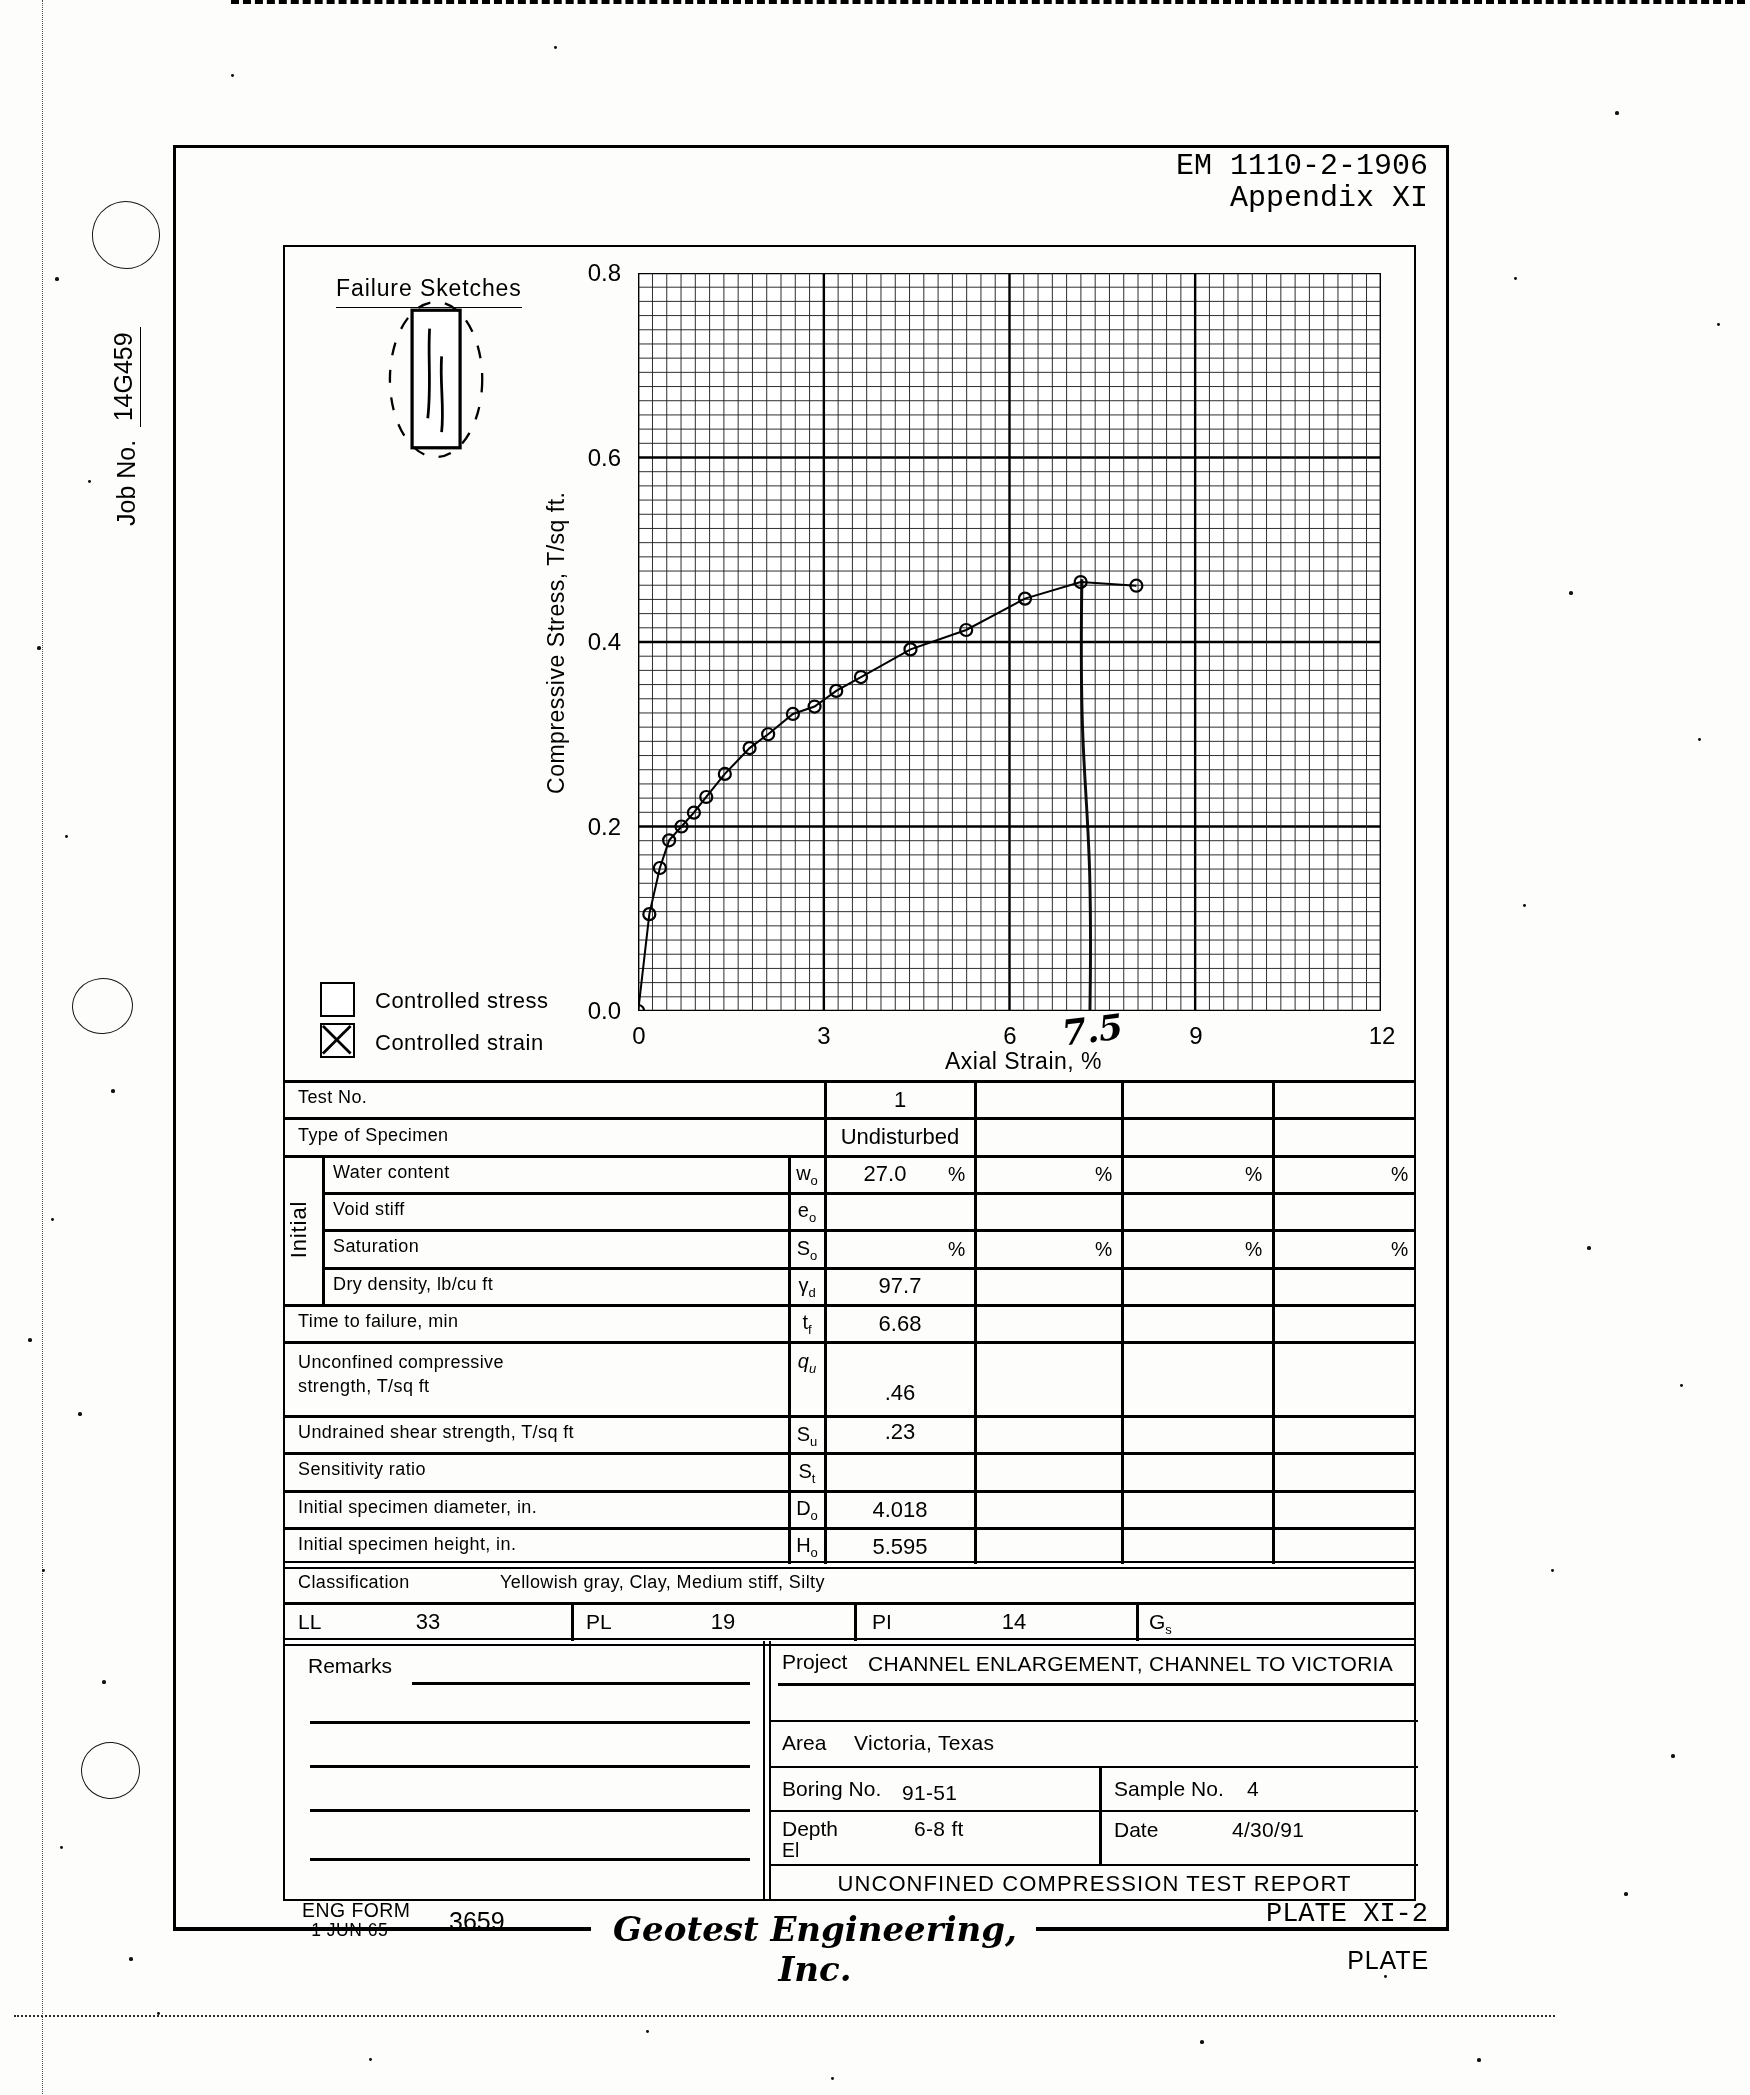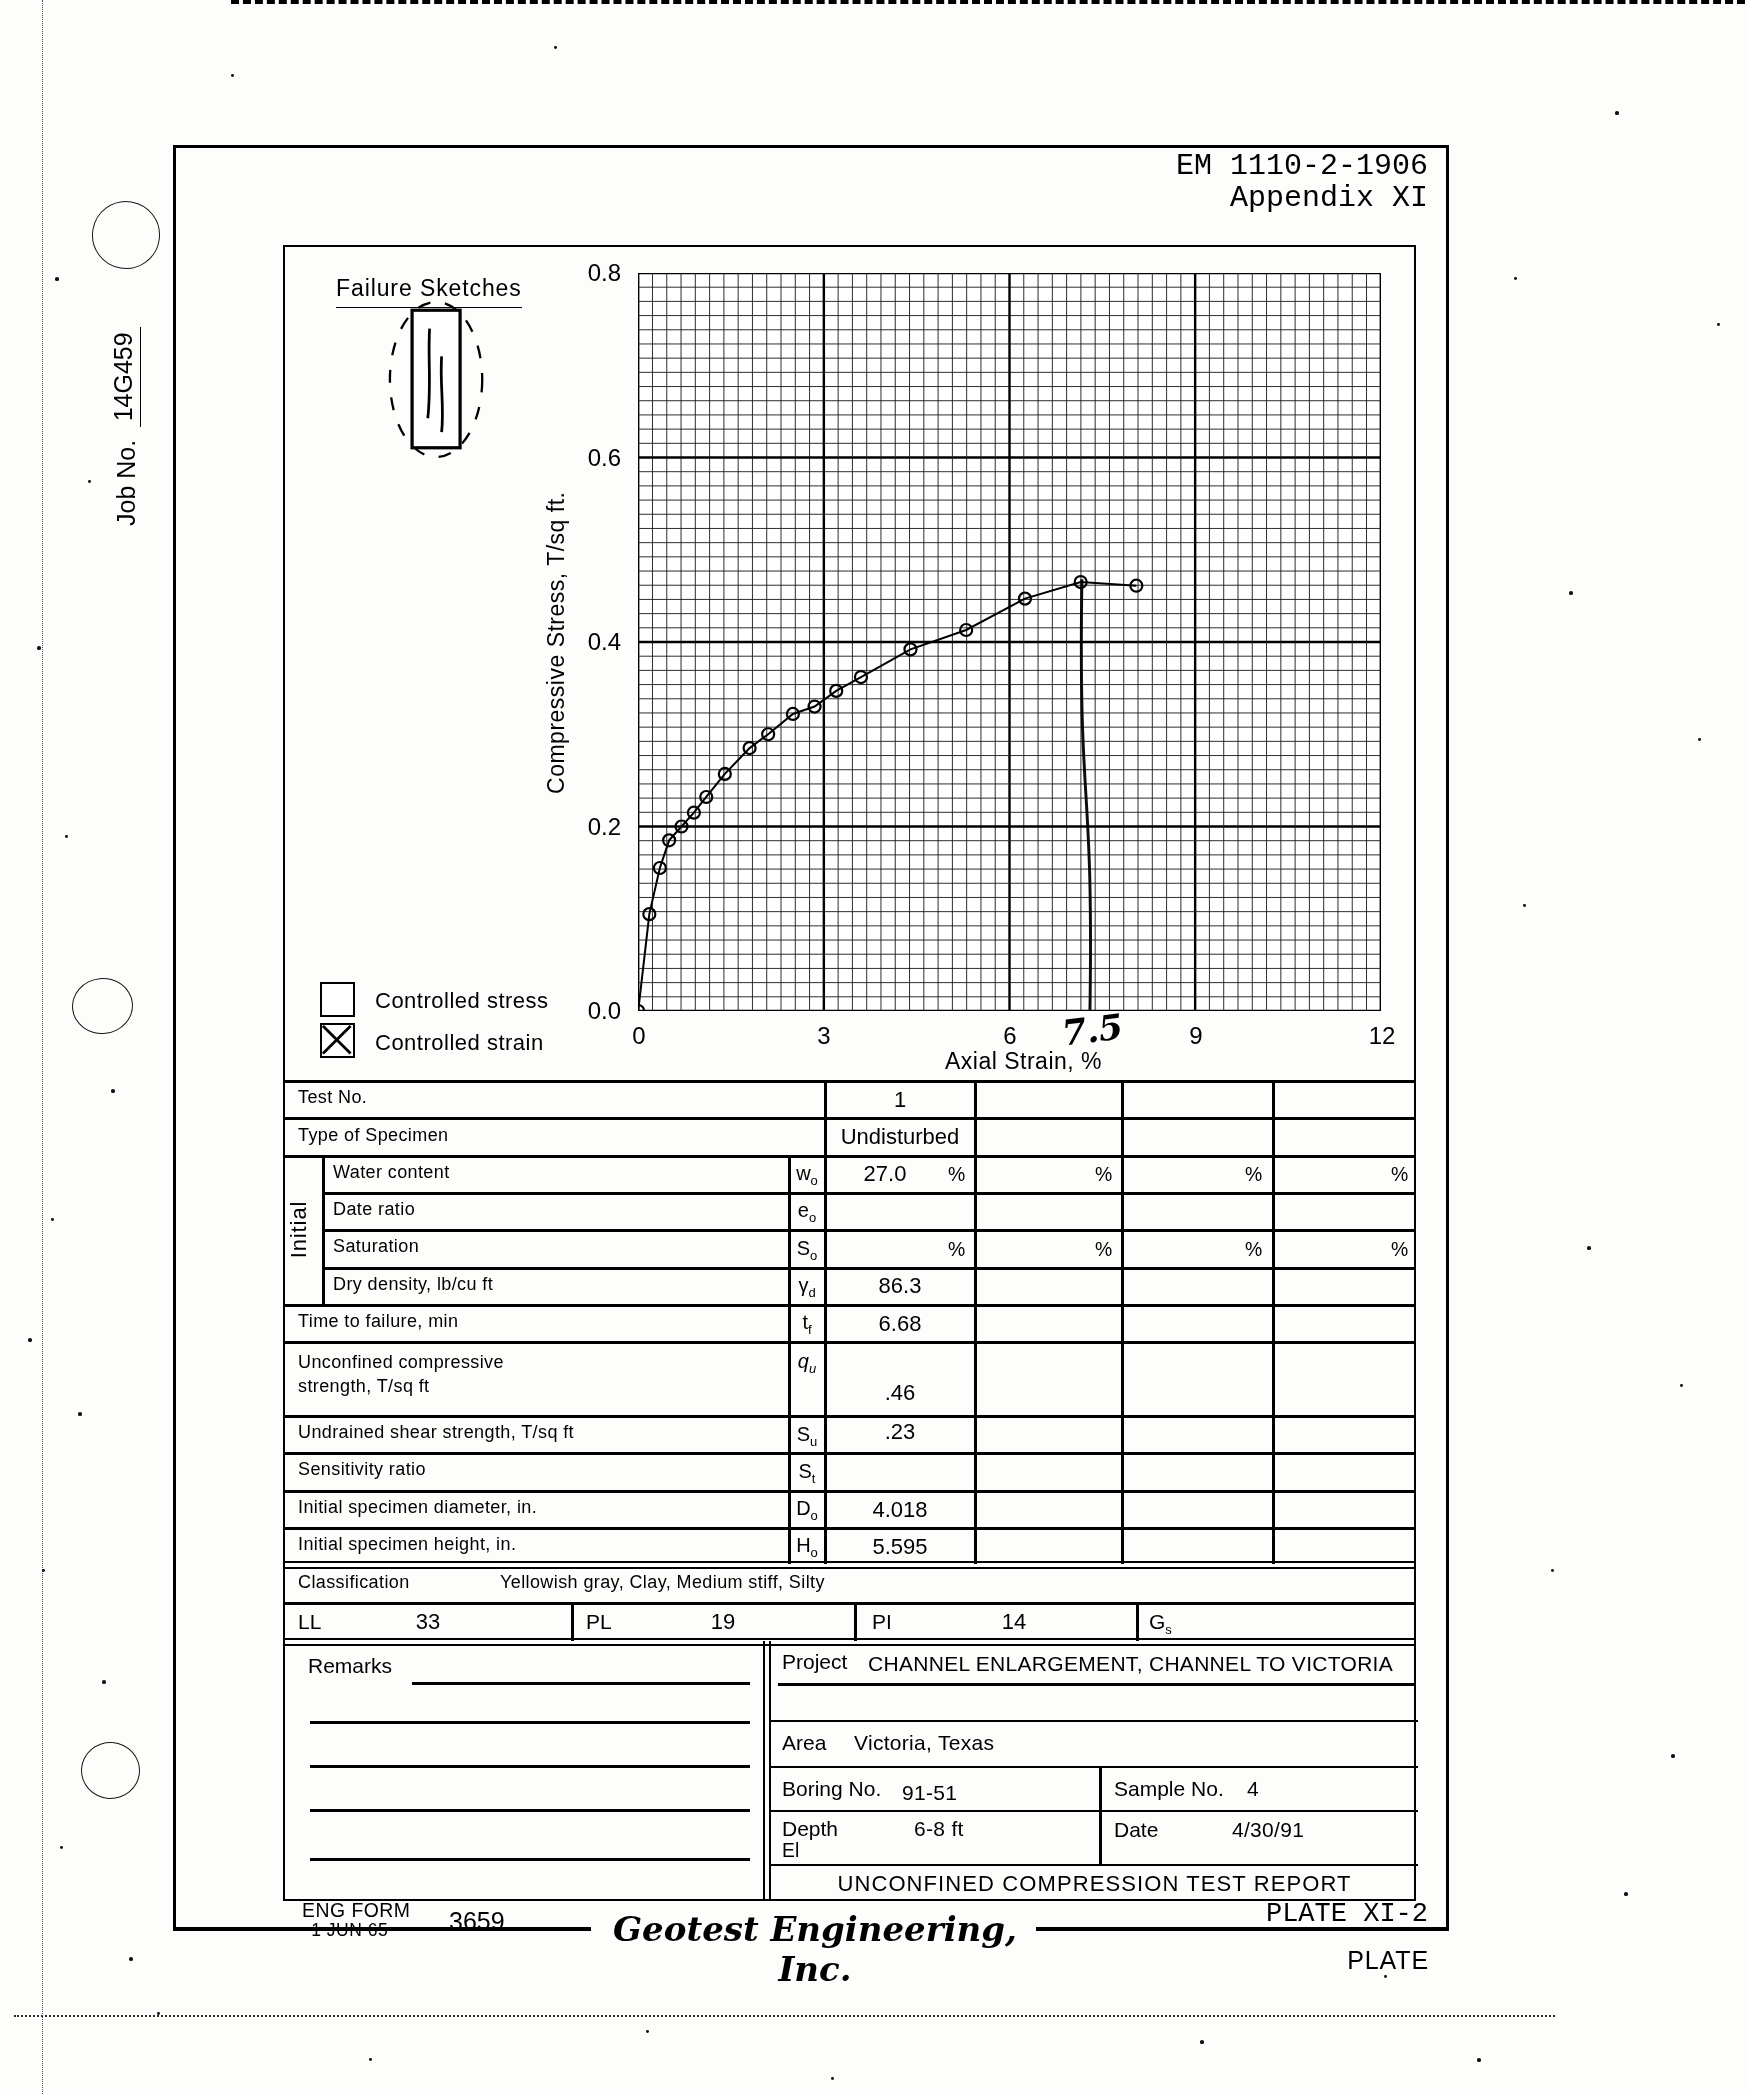--- a/index.html
+++ b/index.html
@@ -327,35 +327,35 @@
   <div class="row" style="top:908px;height:37px;">
     <div class="rlabel ind" style="top:6.5px;">Water content</div>
     <div class="sym" style="top:7.4px;"><span>w</span><sub>o</sub></div>
     <div class="cval" style="left:540px;width:120px;top:5.5px;">27.0</div>
     <div class="cunit" style="left:663px;top:8.3px;">%</div>
     <div class="cunit" style="left:810px;top:8.3px;">%</div>
     <div class="cunit" style="left:960px;top:8.3px;">%</div>
     <div class="cunit" style="left:1106px;top:8.3px;">%</div>
   </div>
   <div class="row" style="top:945px;height:37px;">
-    <div class="rlabel ind" style="top:6.5px;">Date ratio</div>
+    <div class="rlabel ind" style="top:6.5px;">Void stiff</div>
     <div class="sym" style="top:7.4px;"><span>e</span><sub>o</sub></div>
   </div>
   <div class="row" style="top:982px;height:38px;">
     <div class="rlabel ind" style="top:7.4px;">Saturation</div>
     <div class="sym" style="top:8.3px;"><span>S</span><sub>o</sub></div>
     <div class="cunit" style="left:663px;top:9.2px;">%</div>
     <div class="cunit" style="left:810px;top:9.2px;">%</div>
     <div class="cunit" style="left:960px;top:9.2px;">%</div>
     <div class="cunit" style="left:1106px;top:9.2px;">%</div>
   </div>
   <div class="row" style="top:1020px;height:37px;">
     <div class="rlabel ind" style="top:6.5px;">Dry density, lb/cu ft</div>
     <div class="sym" style="top:7.4px;"><span>γ</span><sub>d</sub></div>
-    <div class="cval" style="left:540px;width:150px;top:5.5px;">86.3</div>
+    <div class="cval" style="left:540px;width:150px;top:5.5px;">97.7</div>
   </div>
   <div class="row" style="top:1057px;height:37px;">
     <div class="rlabel" style="top:6.5px;">Time to failure, min</div>
     <div class="sym" style="top:7.4px;"><span>t</span><sub>f</sub></div>
     <div class="cval" style="left:540px;width:150px;top:7.4px;">6.68</div>
   </div>
   <div class="row" style="top:1094px;height:75px;">
     <div class="rlabel" style="top:11px;">Unconfined compressive</div>
     <div class="rlabel" style="top:35px;">strength, T/sq ft</div>
     <div class="sym" style="top:9.2px;font-style:italic;"><span>q</span><sub>u</sub></div>

